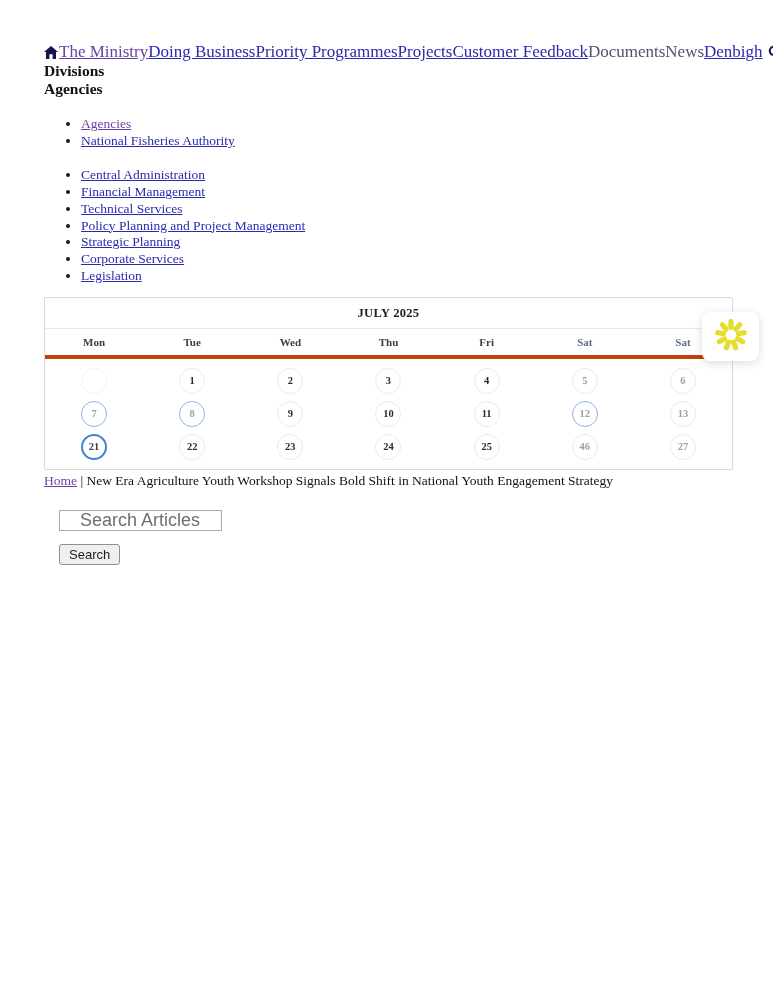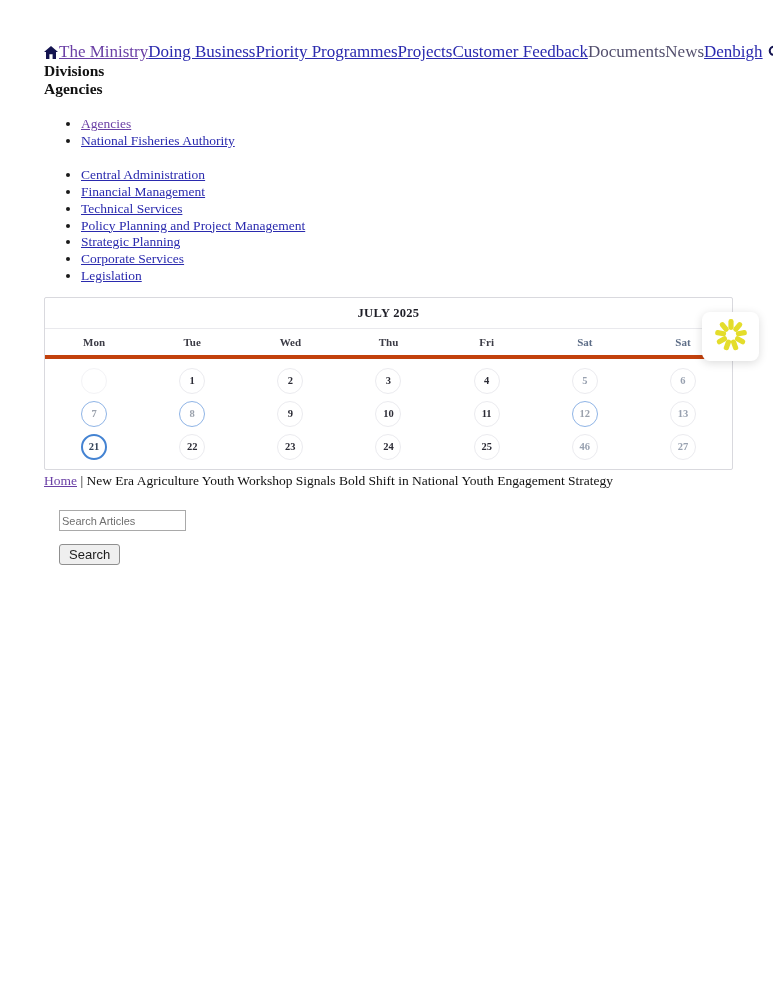--- a/index.html
+++ b/index.html
@@ -45,22 +45,22 @@
   .d-weekend{border:1px solid #ebebef;color:#98a1b0;}
   .d-event{border:1px solid #8fb4e6;color:#9aa1ac;}
   .d-today{border:2px solid #4483d2;color:#344358;}
 
   
   .breadcrumb{margin-top:3px;font-size:13.5px;color:#111;}
   .breadcrumb a{color:#6a3fa5;text-decoration:underline;}
 
   
   .search-form{margin:21px 0 0 15px;font-family:"Liberation Sans",sans-serif;}
-  .search-input{width:121px;height:17px;border:1px solid #a9a9a9;font-size:11px;
-       padding:1px 2px;color:#333;font-family:"Liberation Sans",sans-serif;}
+  .search-input{width:121px;height:17px;border:1px solid #a9a9a9;font-size:18px;
+       padding:1px 20px;color:#333;font-family:"Liberation Sans",sans-serif;}
   .search-input::placeholder{color:#6f6f6f;opacity:1;}
   .search-btn{display:block;margin-top:13px;font-size:13px;color:#1c1c1c;
        background:#efefef;border:1px solid #8f8f8f;border-radius:3px;padding:2px 9px;
        font-family:"Liberation Sans",sans-serif;}
 
   
   .widget{position:absolute;top:312px;right:14px;width:57px;height:49px;background:#fff;
        border-radius:8px;box-shadow:0 2px 10px rgba(0,0,0,.14);display:flex;
        align-items:center;justify-content:center;}
 </style>

